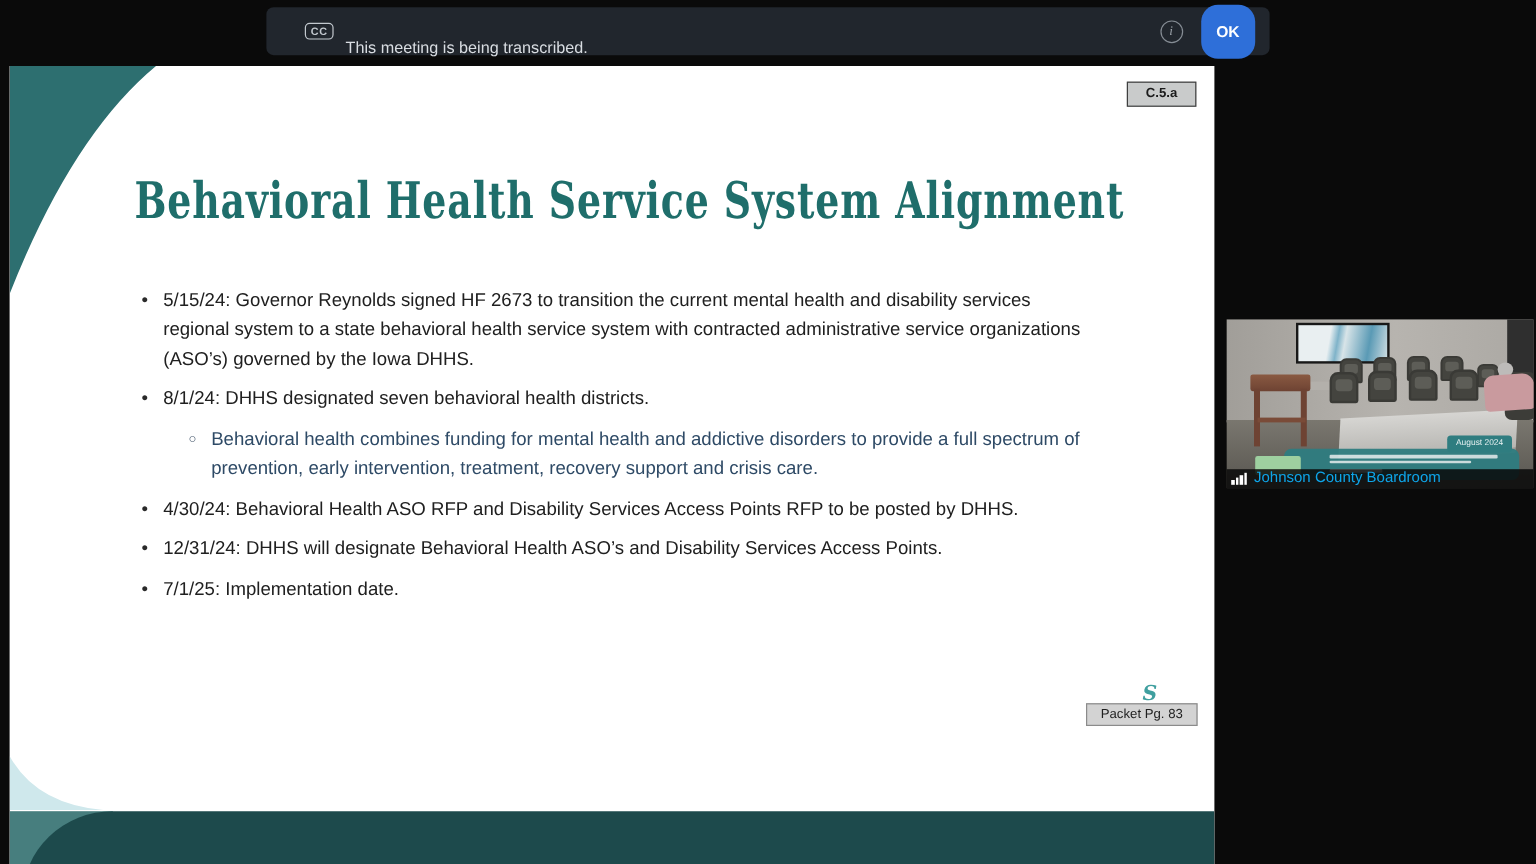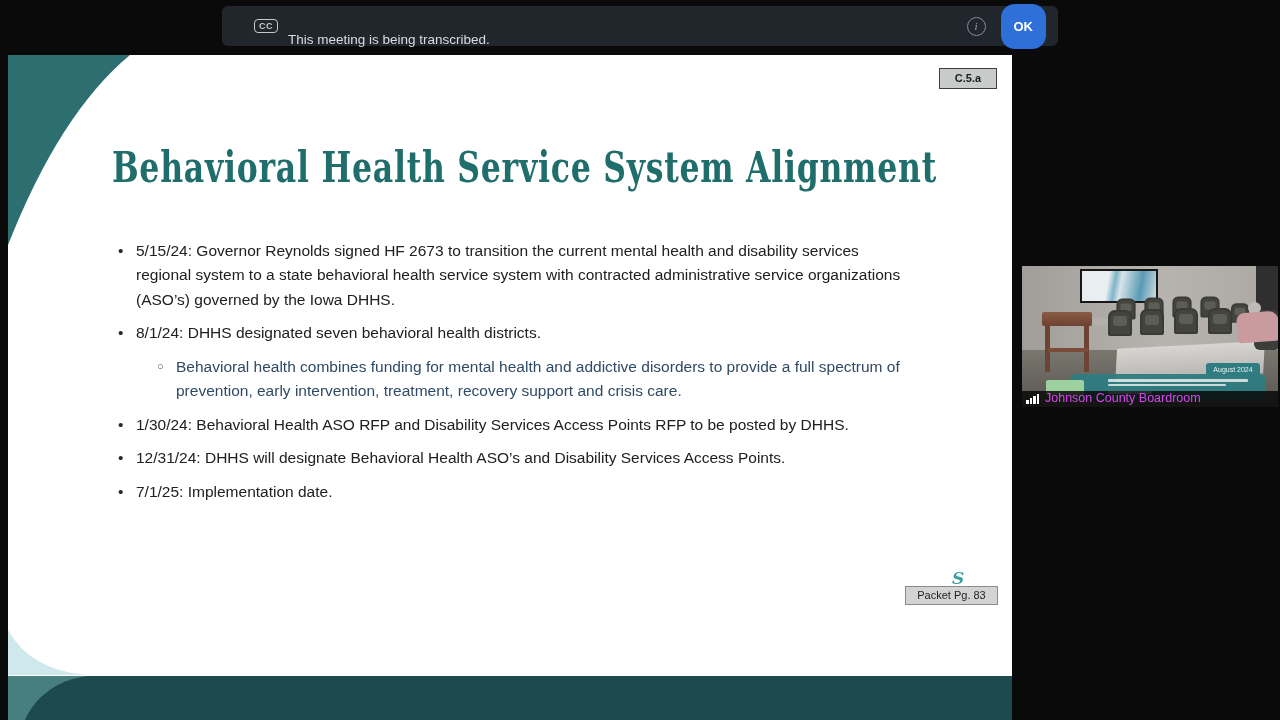--- a/index.html
+++ b/index.html
@@ -121,21 +121,21 @@
                  background:#9ed0a0; border-radius:2px; }
   .date-pill { position:absolute; left:184px; top:97px; width:54px; height:14px;
                background:var(--video-caption-teal,#2f7d80); border-radius:3px;
                color:#e8f2f2; font-size:7px; text-align:center; line-height:14px; }
   .vlabel { position:absolute; left:0; bottom:0; width:100%; height:16px;
             background:rgba(8,8,8,.85); display:flex; align-items:flex-end; padding:0 0 1px 4px; }
   .bars { display:flex; align-items:flex-end; gap:1px; margin:0 6px 2px 0; }
   .bars i { display:block; width:2.5px; background:#fff; }
   .bars i:nth-child(1){height:4px;} .bars i:nth-child(2){height:6px;}
   .bars i:nth-child(3){height:8px;} .bars i:nth-child(4){height:10px;}
-  .vlabel span.name { color:#d946ef; font-size:12.5px; line-height:15px; }
+  .vlabel span.name { color:#0ea5e9; font-size:12.5px; line-height:15px; }
 </style>
 </head>
 <body>
 
 <div class="stage">
 
   <div class="toast">
     <span class="cc-badge">CC</span>
     <span class="toast-msg">This meeting is being transcribed.</span>
     <span class="toast-spacer"></span>
@@ -149,21 +149,21 @@
     </svg>
 
     <div class="ref-badge">C.5.a</div>
 
     <h1 class="slide-title">Behavioral Health Service System Alignment</h1>
 
     <ul class="bullets">
         <li class="b1"><span class="seg-dark">5/15/24: Governor Reynolds signed HF 2673 to transition the current mental health and disability services regional system to a state behavioral health service system with contracted administrative service organizations (ASO’s) governed by the Iowa DHHS.</span></li>
         <li class="b1"><span class="seg-dark">8/1/24: DHHS designated seven behavioral health districts.</span></li>
         <li class="b2"><span class="seg-navy">Behavioral health combines funding for mental health and addictive disorders to provide a full spectrum of prevention, early intervention, treatment, recovery support and crisis care.</span></li>
-        <li class="b1"><span class="seg-dark">1/30/24: Behavioral Health ASO RFP and Disability Services Access Points RFP to be posted by DHHS.</span></li>
+        <li class="b1"><span class="seg-dark">4/30/24: Behavioral Health ASO RFP and Disability Services Access Points RFP to be posted by DHHS.</span></li>
         <li class="b1"><span class="seg-dark">12/31/24: DHHS will designate Behavioral Health ASO’s and Disability Services Access Points.</span></li>
         <li class="b1"><span class="seg-dark">7/1/25: Implementation date.</span></li>
       </ul>
 
     <div class="band">
       <div class="band-mid"></div>
       <div class="band-dark"></div>
     </div>
     <svg class="pale-svg" width="80" height="46">
       <path d="M0,0 Q22,40 78,45 L0,45 Z" fill="#cfe8ec"></path>

